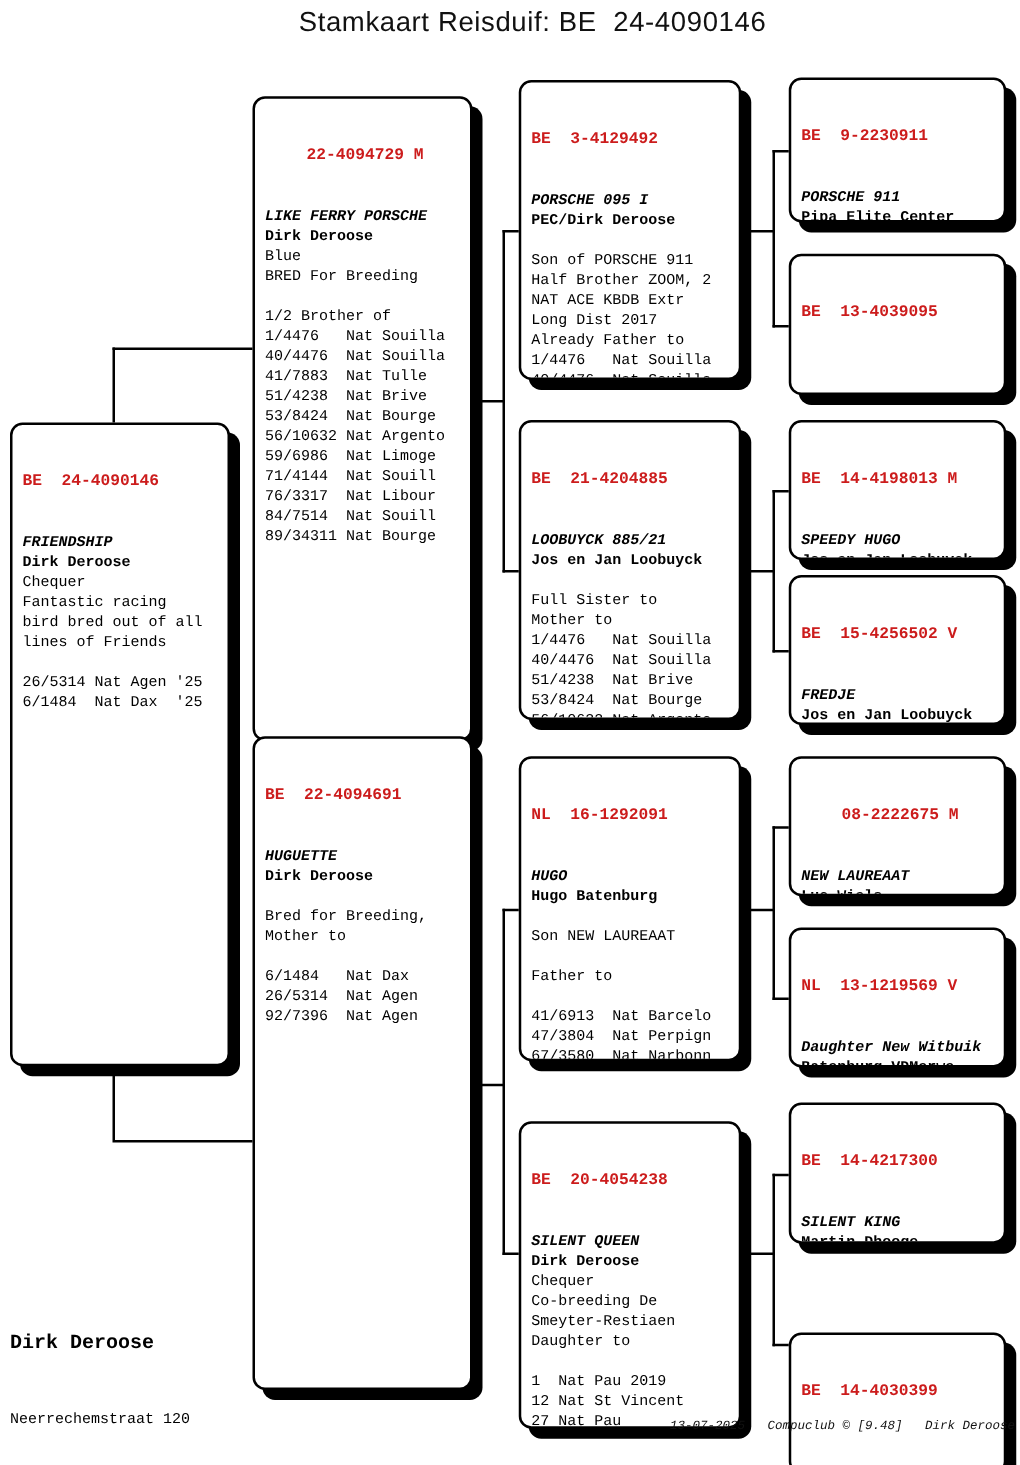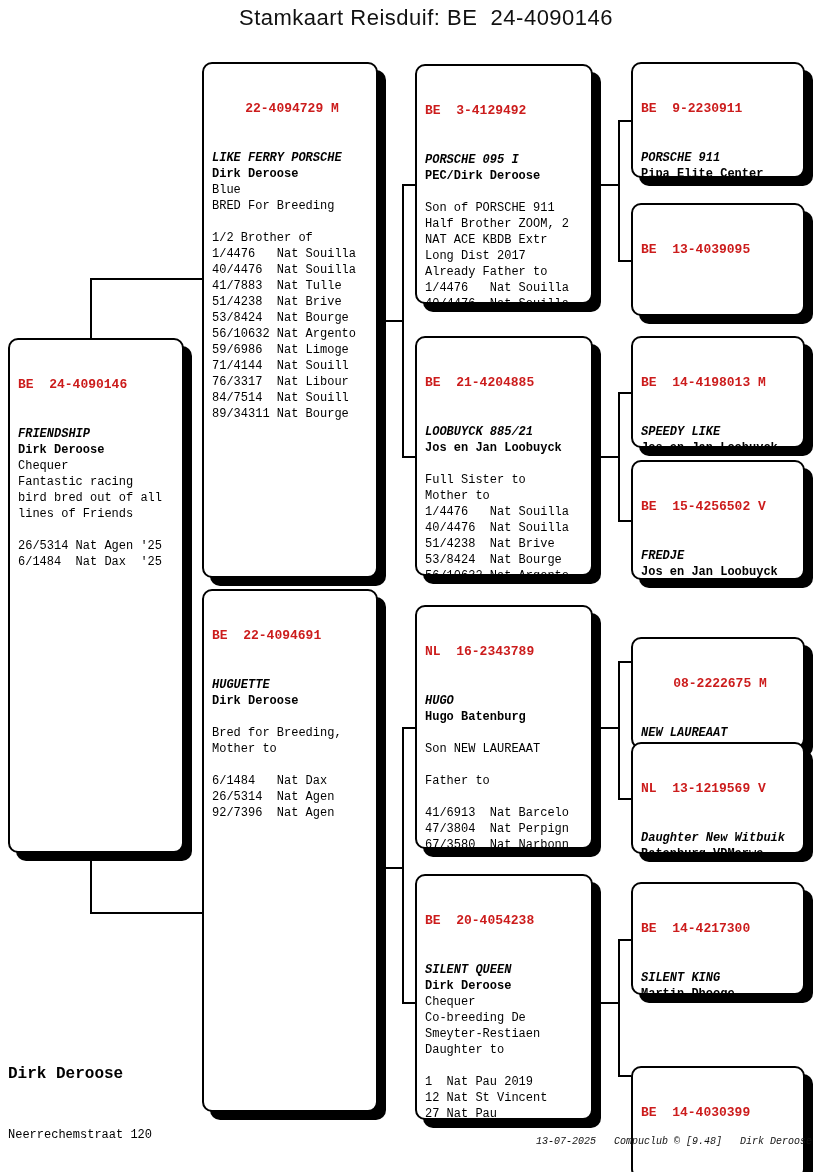--- a/index.html
+++ b/index.html
@@ -88,60 +88,60 @@
       <div class="seg" style="left: 593px; top: 1002px; width: 27px; height: 2px;"></div>
       <div class="seg" style="left: 618px; top: 939px; width: 2px; height: 138px;"></div>
       <div class="seg" style="left: 618px; top: 939px; width: 13px; height: 2px;"></div>
       <div class="seg" style="left: 618px; top: 1075px; width: 13px; height: 2px;"></div>
     </div>
   <div id="boxes">
       <div class="pbox" style="left: 8px; top: 338px; width: 176px; height: 515px;">
     <div class="pbox-header">BE  24-4090146</div>
     <div class="pbox-lines"><div class="bline name">FRIENDSHIP</div><div class="bline owner">Dirk Deroose</div><div class="bline plain">Chequer</div><div class="bline plain">Fantastic racing</div><div class="bline plain">bird bred out of all</div><div class="bline plain">lines of Friends</div><div class="bline plain"></div><div class="bline plain">26/5314 Nat Agen '25</div><div class="bline plain">6/1484  Nat Dax  '25</div></div>
   </div>
-      <div class="pbox" style="left: 202px; top: 62px; width: 176px; height: 516px;">
+      <div class="pbox" style="left: 202px; top: 77px; width: 176px; height: 516px;">
     <div class="pbox-header center">22-4094729 M</div>
     <div class="pbox-lines"><div class="bline name">LIKE FERRY PORSCHE</div><div class="bline owner">Dirk Deroose</div><div class="bline plain">Blue</div><div class="bline plain">BRED For Breeding</div><div class="bline plain"></div><div class="bline plain">1/2 Brother of</div><div class="bline plain">1/4476   Nat Souilla</div><div class="bline plain">40/4476  Nat Souilla</div><div class="bline plain">41/7883  Nat Tulle</div><div class="bline plain">51/4238  Nat Brive</div><div class="bline plain">53/8424  Nat Bourge</div><div class="bline plain">56/10632 Nat Argento</div><div class="bline plain">59/6986  Nat Limoge</div><div class="bline plain">71/4144  Nat Souill</div><div class="bline plain">76/3317  Nat Libour</div><div class="bline plain">84/7514  Nat Souill</div><div class="bline plain">89/34311 Nat Bourge</div></div>
   </div>
       <div class="pbox" style="left: 202px; top: 589px; width: 176px; height: 523px;">
     <div class="pbox-header">BE  22-4094691</div>
     <div class="pbox-lines"><div class="bline name">HUGUETTE</div><div class="bline owner">Dirk Deroose</div><div class="bline plain"></div><div class="bline plain">Bred for Breeding,</div><div class="bline plain">Mother to</div><div class="bline plain"></div><div class="bline plain">6/1484   Nat Dax</div><div class="bline plain">26/5314  Nat Agen</div><div class="bline plain">92/7396  Nat Agen</div></div>
   </div>
       <div class="pbox" style="left: 415px; top: 64px; width: 178px; height: 240px;">
     <div class="pbox-header">BE  3-4129492</div>
     <div class="pbox-lines"><div class="bline name">PORSCHE 095 I</div><div class="bline owner">PEC/Dirk Deroose</div><div class="bline plain"></div><div class="bline plain">Son of PORSCHE 911</div><div class="bline plain">Half Brother ZOOM, 2</div><div class="bline plain">NAT ACE KBDB Extr</div><div class="bline plain">Long Dist 2017</div><div class="bline plain">Already Father to</div><div class="bline plain">1/4476   Nat Souilla</div><div class="bline plain">40/4476  Nat Souilla</div></div>
   </div>
       <div class="pbox" style="left: 415px; top: 336px; width: 178px; height: 240px;">
     <div class="pbox-header">BE  21-4204885</div>
     <div class="pbox-lines"><div class="bline name">LOOBUYCK 885/21</div><div class="bline owner">Jos en Jan Loobuyck</div><div class="bline plain"></div><div class="bline plain">Full Sister to</div><div class="bline plain">Mother to</div><div class="bline plain">1/4476   Nat Souilla</div><div class="bline plain">40/4476  Nat Souilla</div><div class="bline plain">51/4238  Nat Brive</div><div class="bline plain">53/8424  Nat Bourge</div><div class="bline plain">56/10632 Nat Argento</div></div>
   </div>
       <div class="pbox" style="left: 415px; top: 605px; width: 178px; height: 244px;">
-    <div class="pbox-header">NL  16-2343789</div>
+    <div class="pbox-header">NL  16-1292091</div>
     <div class="pbox-lines"><div class="bline name">HUGO</div><div class="bline owner">Hugo Batenburg</div><div class="bline plain"></div><div class="bline plain">Son NEW LAUREAAT</div><div class="bline plain"></div><div class="bline plain">Father to</div><div class="bline plain"></div><div class="bline plain">41/6913  Nat Barcelo</div><div class="bline plain">47/3804  Nat Perpign</div><div class="bline plain">67/3580  Nat Narbonn</div></div>
   </div>
-      <div class="pbox" style="left: 415px; top: 874px; width: 178px; height: 246px;">
+      <div class="pbox" style="left: 415px; top: 897px; width: 178px; height: 246px;">
     <div class="pbox-header">BE  20-4054238</div>
     <div class="pbox-lines"><div class="bline name">SILENT QUEEN</div><div class="bline owner">Dirk Deroose</div><div class="bline plain">Chequer</div><div class="bline plain">Co-breeding De</div><div class="bline plain">Smeyter-Restiaen</div><div class="bline plain">Daughter to</div><div class="bline plain"></div><div class="bline plain">1  Nat Pau 2019</div><div class="bline plain">12 Nat St Vincent</div><div class="bline plain">27 Nat Pau</div></div>
   </div>
       <div class="pbox" style="left: 631px; top: 62px; width: 174px; height: 116px;">
     <div class="pbox-header">BE  9-2230911</div>
     <div class="pbox-lines"><div class="bline name">PORSCHE 911</div><div class="bline owner">Pipa Elite Center</div></div>
   </div>
       <div class="pbox" style="left: 631px; top: 203px; width: 174px; height: 113px;">
     <div class="pbox-header">BE  13-4039095</div>
   </div>
       <div class="pbox" style="left: 631px; top: 336px; width: 174px; height: 112px;">
     <div class="pbox-header">BE  14-4198013 M</div>
-    <div class="pbox-lines"><div class="bline name">SPEEDY LIKE</div><div class="bline owner">Jos en Jan Loobuyck</div></div>
+    <div class="pbox-lines"><div class="bline name">SPEEDY HUGO</div><div class="bline owner">Jos en Jan Loobuyck</div></div>
   </div>
       <div class="pbox" style="left: 631px; top: 460px; width: 174px; height: 120px;">
     <div class="pbox-header">BE  15-4256502 V</div>
     <div class="pbox-lines"><div class="bline name">FREDJE</div><div class="bline owner">Jos en Jan Loobuyck</div></div>
   </div>
-      <div class="pbox" style="left: 631px; top: 605px; width: 174px; height: 112px; margin-top: 32px;">
+      <div class="pbox" style="left: 631px; top: 605px; width: 174px; height: 112px;">
     <div class="pbox-header center">08-2222675 M</div>
     <div class="pbox-lines"><div class="bline name">NEW LAUREAAT</div><div class="bline owner">Luc Wiels</div></div>
   </div>
       <div class="pbox" style="left: 631px; top: 742px; width: 174px; height: 112px;">
     <div class="pbox-header">NL  13-1219569 V</div>
     <div class="pbox-lines"><div class="bline name">Daughter New Witbuik</div><div class="bline owner">Batenburg-VDMerwe</div></div>
   </div>
       <div class="pbox" style="left: 631px; top: 882px; width: 174px; height: 113px;">
     <div class="pbox-header">BE  14-4217300</div>
     <div class="pbox-lines"><div class="bline name">SILENT KING</div><div class="bline owner">Martin Dhooge</div></div>

